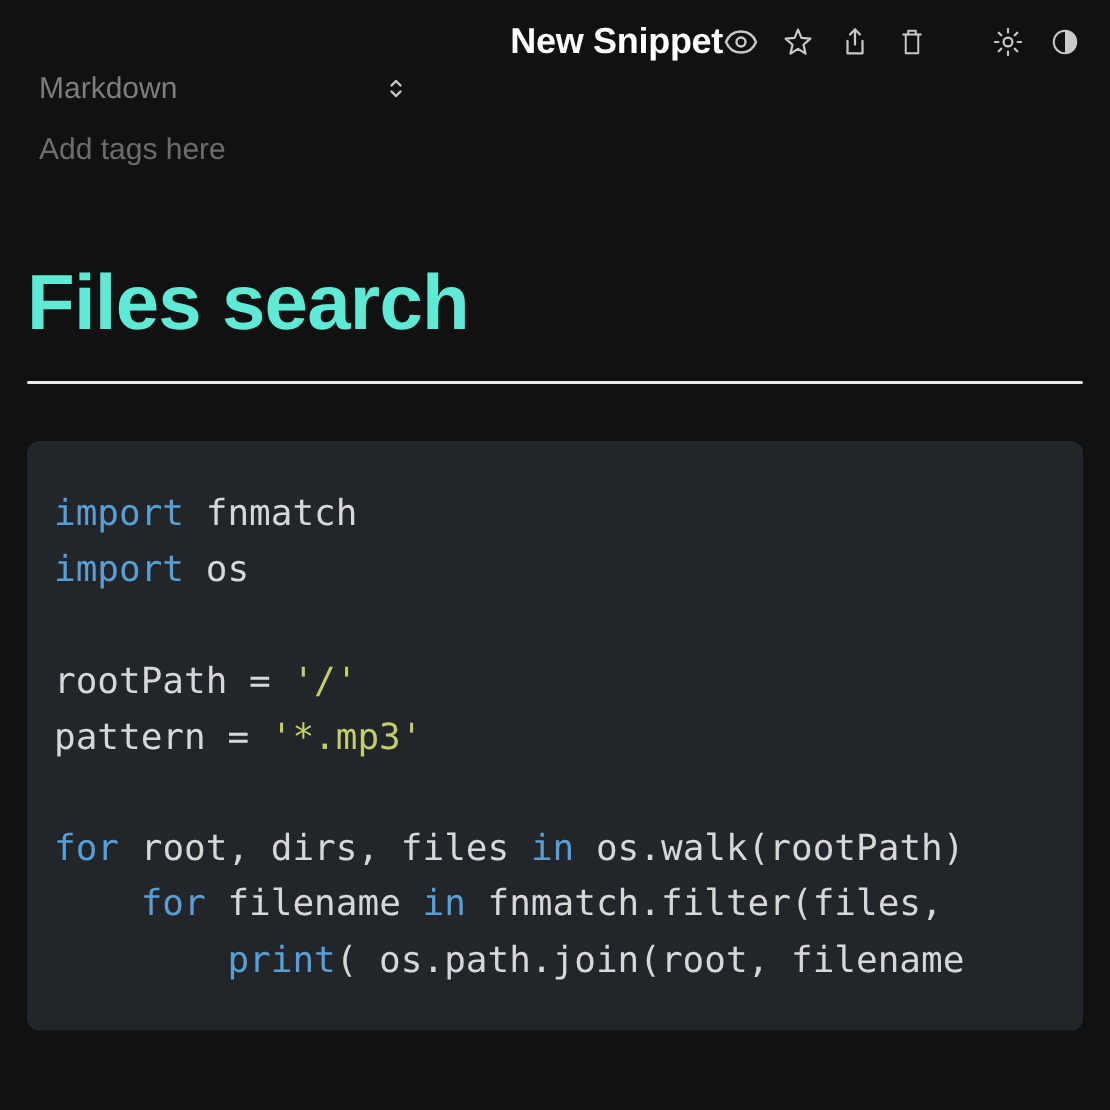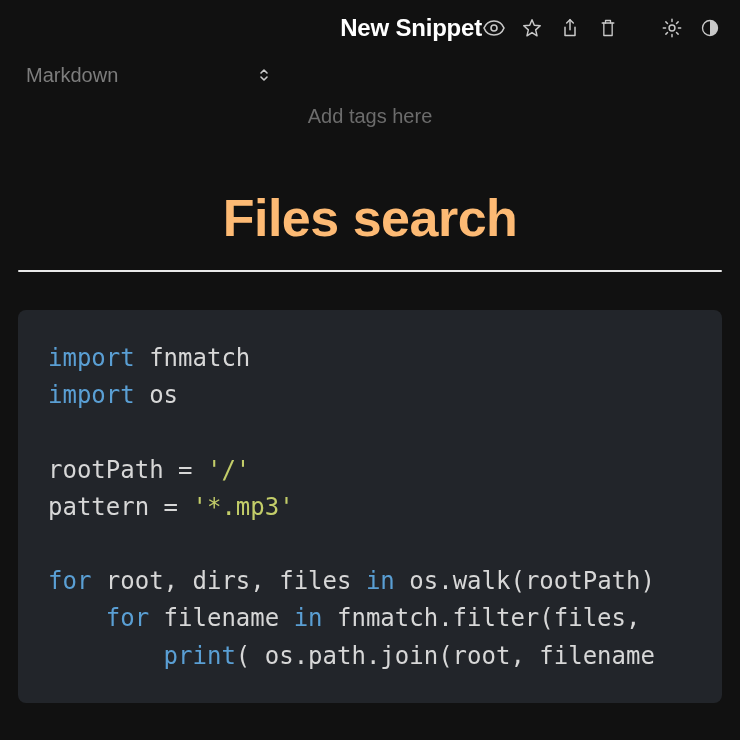--- a/index.html
+++ b/index.html
@@ -23,21 +23,21 @@
     font-size: 24px;
     font-weight: 700;
     color: #ffffff;
     letter-spacing: -0.2px;
     text-align: right;
   }
   .lang-row {
     display: flex;
     align-items: center;
     gap: 10px;
-    margin-top: 22px;
+    margin-top: 6px;
   }
   .lang-label {
     font-size: 20px;
     color: #7d7d7d;
     font-weight: 400;
   }
   .lang-arrows {
     display: flex;
     flex-direction: column;
     align-items: center;
@@ -60,49 +60,47 @@
     height: 24px;
     display: flex;
     align-items: center;
     justify-content: center;
     color: #c9c9c9;
     cursor: pointer;
   }
   .icon-btn svg { display: block; }
   .tags-row {
     padding: 18px 26px 0 26px;
-    text-align: center;
   }
   .tags-placeholder {
     font-size: 20px;
     color: #6c6c6c;
     font-weight: 400;
   }
   .content {
     padding: 60px 18px 0 18px;
   }
   .doc-title {
     font-size: 52px;
     font-weight: 800;
     letter-spacing: -0.5px;
-    color: #fdba74;
+    color: #5eead4;
     padding-bottom: 22px;
     margin-bottom: 0;
-    text-align: center;
   }
   .hr {
     height: 2px;
     background: #e9e9e9;
     margin: 0 0 38px 0;
     border-radius: 1px;
   }
   .code-block {
     background: #22252a;
     border-radius: 8px;
-    padding: 30px 0 28px 30px;
+    padding: 30px 0 28px 18px;
     font-family: ui-monospace, SFMono-Regular, Menlo, Monaco, Consolas, monospace;
     font-size: 24px;
     line-height: 1.55;
     color: #d7d7d7;
     white-space: pre;
     overflow: hidden;
   }
   .tok-kw { color: #5a9fd4; }
   .tok-str { color: #c3cd69; }
   .tok-id { color: #d7d7d7; }

